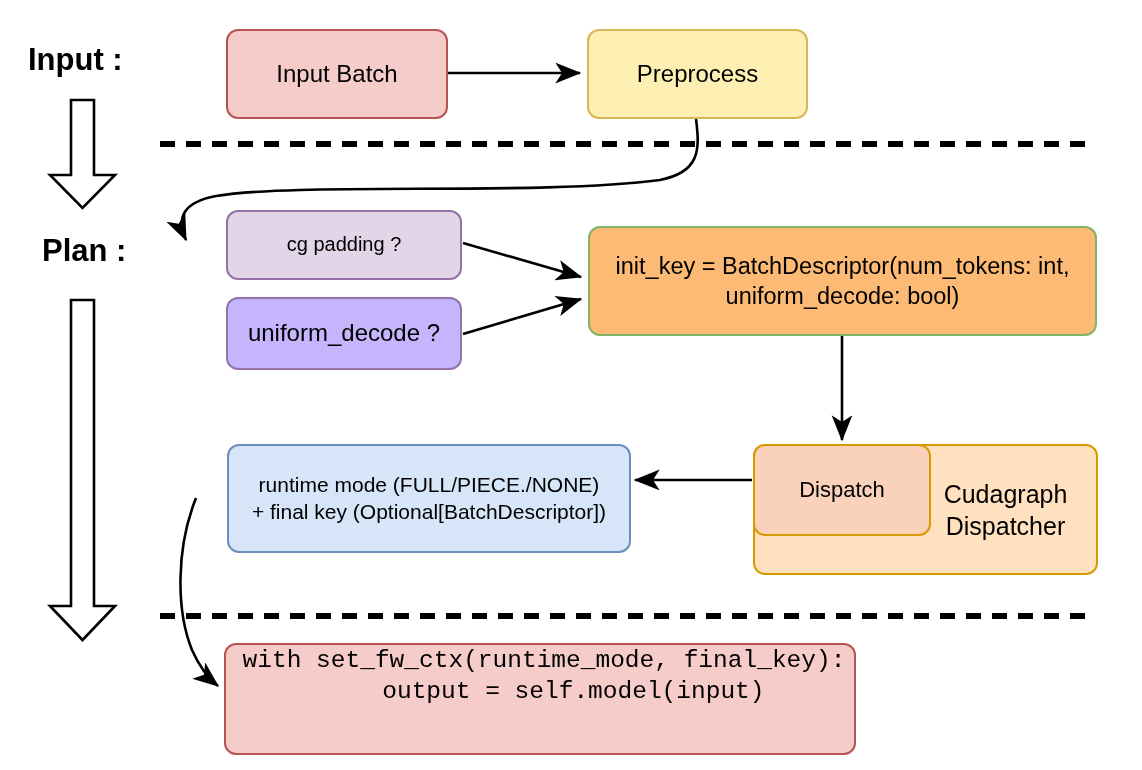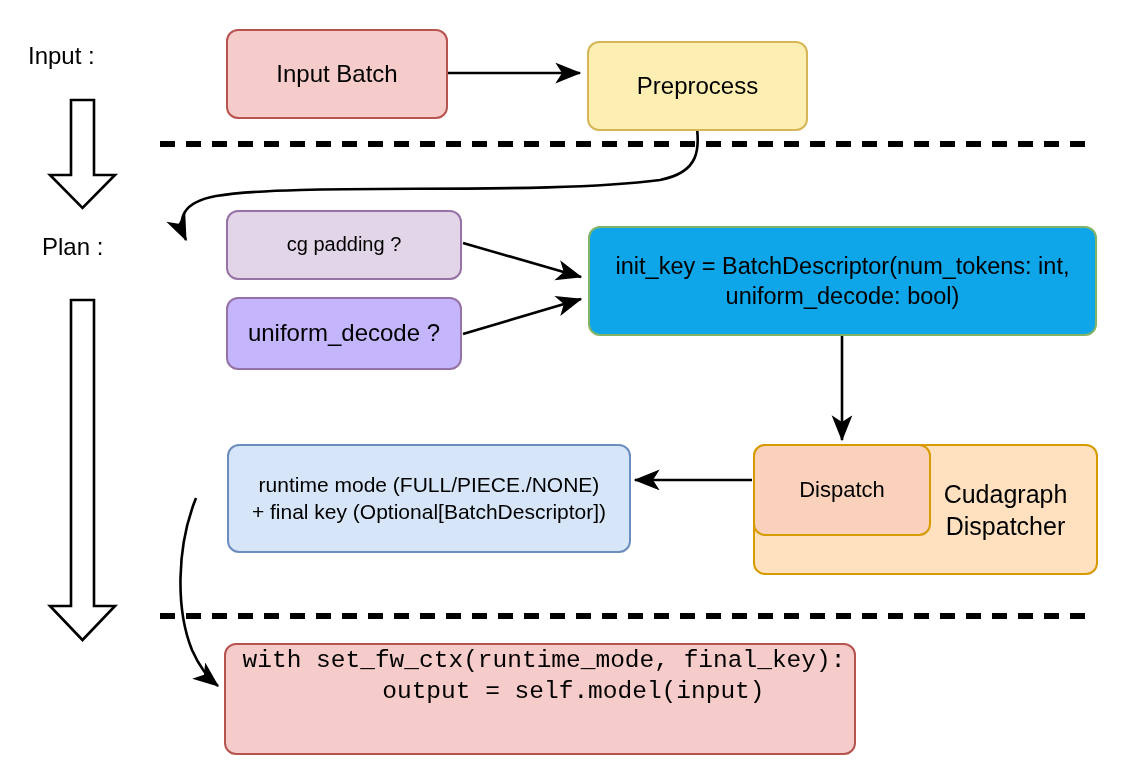--- a/index.html
+++ b/index.html
@@ -31,22 +31,22 @@
     border-style: solid;
     display: flex;
     align-items: center;
     justify-content: center;
     text-align: center;
     color: #000000;
     line-height: 1.28;
   }
   .stage-label {
     position: absolute;
-    font-weight: normal;
-    font-size: 24px;
+    font-weight: bold;
+    font-size: 31px;
     color: #000000;
     white-space: nowrap;
     text-align: right;
   }
   .code-node {
     font-family: "Liberation Mono", "DejaVu Sans Mono", monospace;
     font-size: 24.5px;
     justify-content: flex-start;
     align-items: center;
     white-space: pre;
@@ -96,36 +96,36 @@
 
   <div class="stage-label" style="left:28px; top:42px;">Input :</div>
   <div class="stage-label" style="left:42px; top:233px;">Plan :</div>
 
   <div class="node" style="left:226px; top:29px; width:222px; height:90px;
        background:#f5ccc9; border-color:#b85450; font-size:24px;">
     <span>Input Batch</span>
   </div>
 
   <div class="node" style="left:587px; top:29px; width:221px; height:90px;
-       background:#fdeeb2; border-color:#d6b656; font-size:24px;margin-top:12px;">
+       background:#fdeeb2; border-color:#d6b656; font-size:24px;">
     <span>Preprocess</span>
   </div>
 
   <div class="node" style="left:226px; top:210px; width:236px; height:70px;
        background:#e1d5e7; border-color:#9673a6; font-size:20px;">
     <span>cg padding ?</span>
   </div>
 
   <div class="node" style="left:226px; top:297px; width:236px; height:73px;
        background:#c4b5fd; border-color:#9673a6; font-size:24px;">
     <span>uniform_decode ?</span>
   </div>
 
   <div class="node" style="left:588px; top:226px; width:509px; height:110px;
-       background:#0ea5e9; border-color:#82b366; font-size:23.5px; flex-direction:column;">
+       background:#fdba74; border-color:#82b366; font-size:23.5px; flex-direction:column;">
     <span>init_key = BatchDescriptor(num_tokens: int,</span>
     <span>uniform_decode: bool)</span>
   </div>
 
   <div class="node" style="left:753px; top:444px; width:345px; height:131px;
        background:#ffe0bf; border-color:#d79b00; font-size:25px;
        flex-direction:column; justify-content:center; padding-left:160px;">
     <span>Cudagraph</span>
     <span>Dispatcher</span>
   </div>

